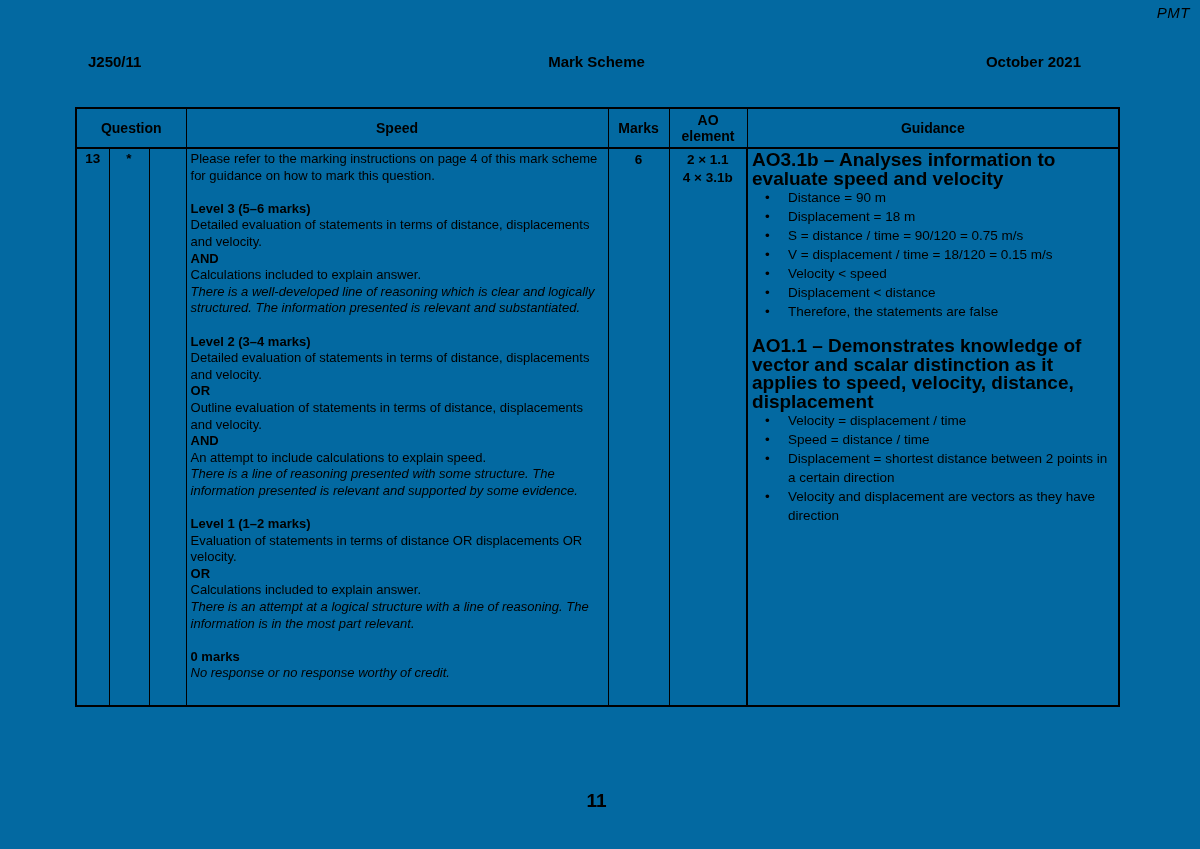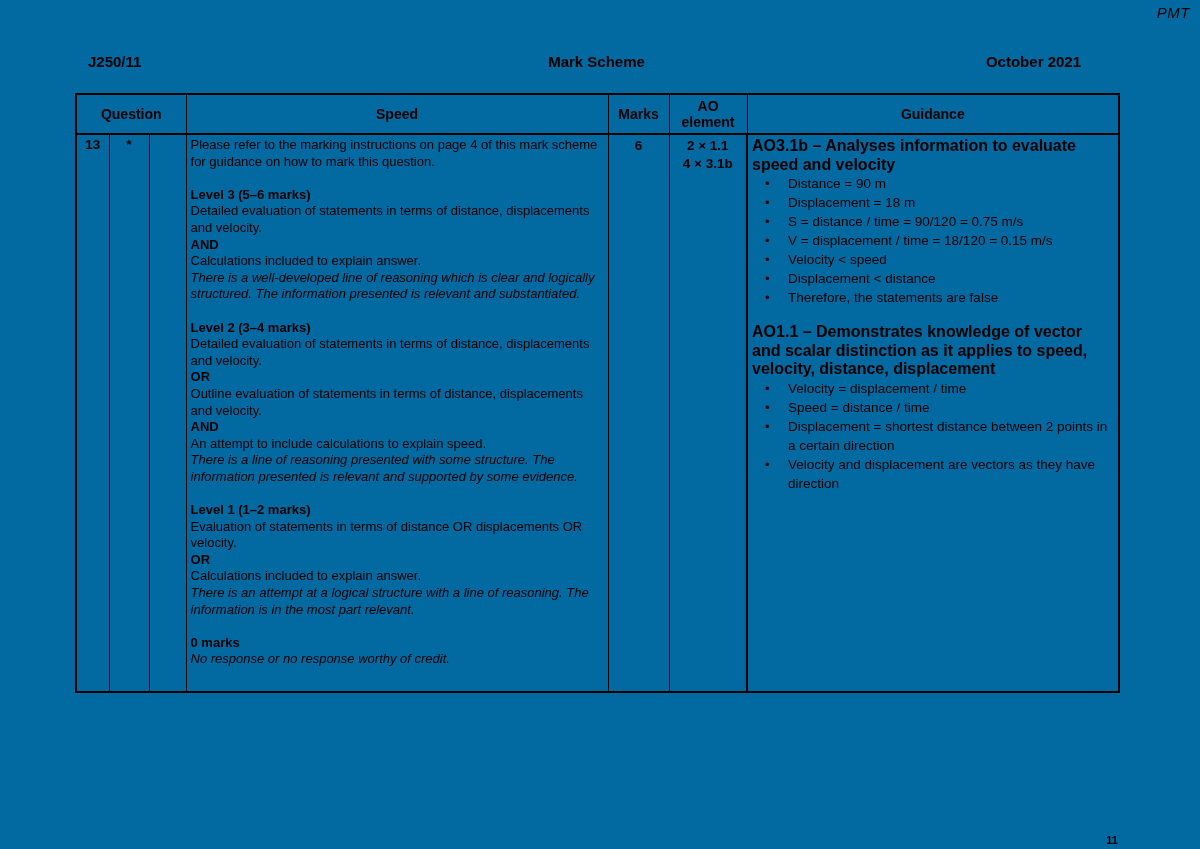--- a/index.html
+++ b/index.html
@@ -33,21 +33,21 @@
     font-size: 15px;
     font-weight: bold;
   }
   .h-left { position: absolute; left: 13px; top: 0; }
   .h-center { position: absolute; left: 0; width: 100%; text-align: center; top: 0; }
   .h-right { position: absolute; right: 37px; top: 0; }
 
   table.ms-table {
     position: absolute;
     left: 75px;
-    top: 93px;
+    top: 107px;
     width: 1043px;
     border-collapse: collapse;
     table-layout: fixed;
     border: 2px solid #000000;
   }
   .ms-table th, .ms-table td {
     border: 1px solid #000000;
   }
   .ms-table thead th {
     border-bottom: 2px solid #000000;
@@ -85,21 +85,21 @@
   }
   .para {
     font-size: 13px;
     line-height: 16.6px;
   }
   .para.bold { font-weight: bold; }
   .para.italic { font-style: italic; }
   .spacer { height: 16.6px; }
   .gheading {
     font-weight: bold;
-    font-size: 16px;
+    font-size: 19px;
     line-height: 18.5px;
   }
   ul.gbullets {
     list-style: none;
     margin: 0;
     padding: 0;
   }
   ul.gbullets li {
     position: relative;
     padding-left: 36px;
@@ -108,25 +108,25 @@
   }
   ul.gbullets li::before {
     content: "\2022";
     position: absolute;
     left: 13px;
     top: 0;
   }
   .gspacer { height: 16px; }
   .page-number {
     position: absolute;
-    top: 834px;
+    top: 790px;
     left: 75px;
     width: 1043px;
-    text-align: right;
-    font-size: 11px;
+    text-align: center;
+    font-size: 19px;
     font-weight: bold;
   }
 </style>
 </head>
 <body>
 
 <div class="page">
 
   <div class="watermark">PMT</div>
 

